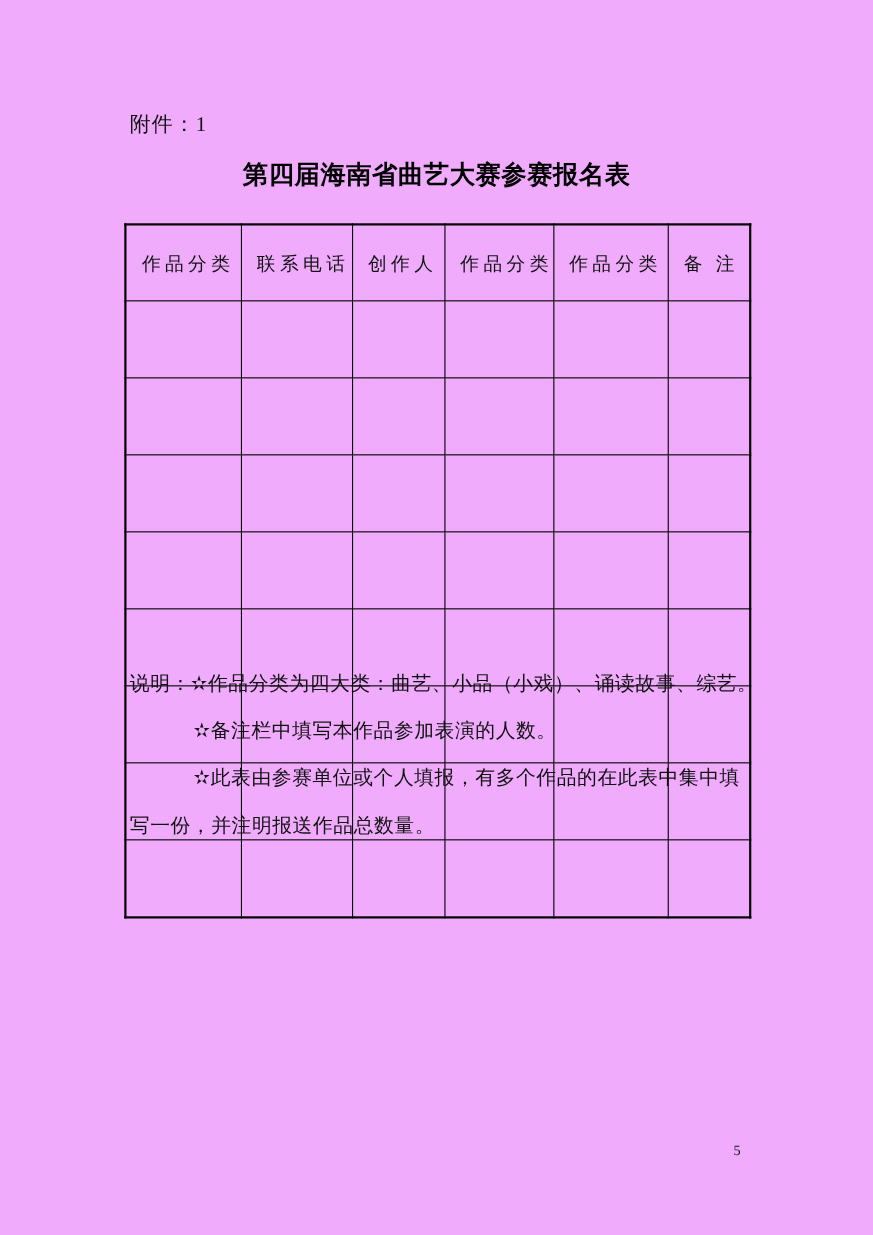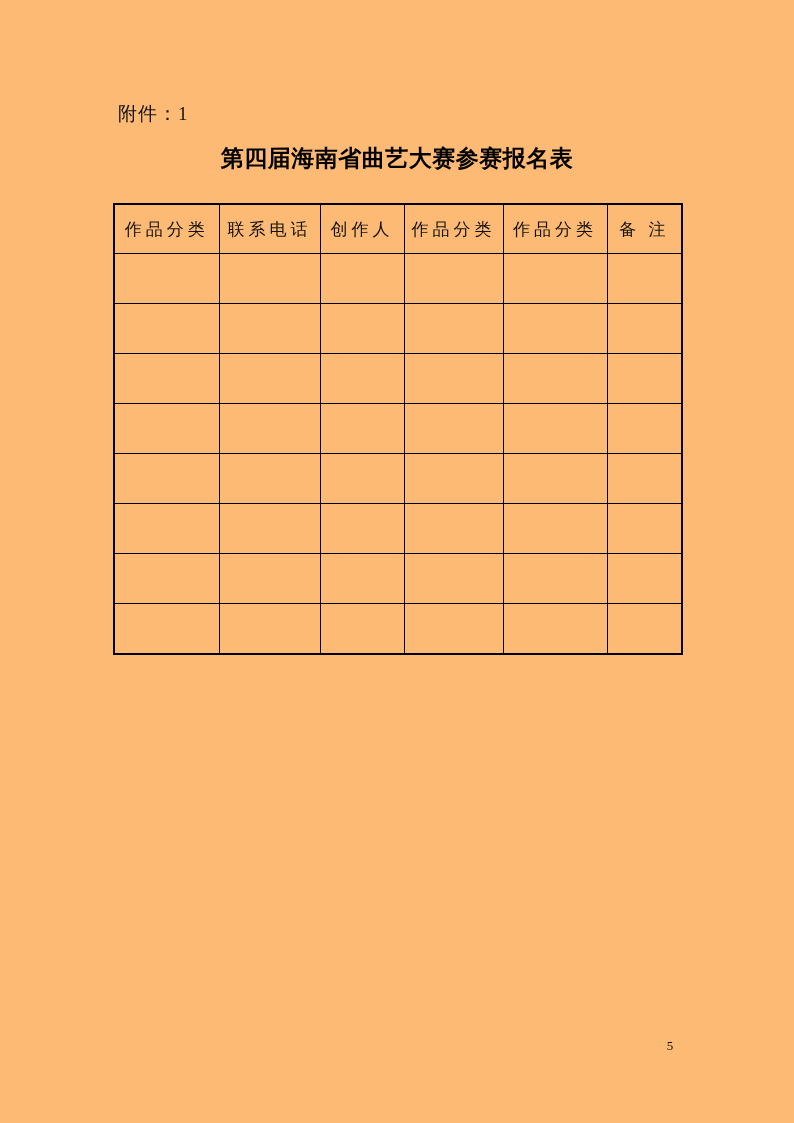--- a/index.html
+++ b/index.html
@@ -4,21 +4,21 @@
 <style>
   html, body {
     margin: 0;
     padding: 0;
     background: #ffffff;
   }
   .page {
     position: relative;
     width: 794px;
     height: 1123px;
-    background: #fdba74;
+    background: #f0abfc;
     overflow: hidden;
     font-family: "Liberation Serif", "DejaVu Serif", serif;
     color: #111111;
   }
   .attachment-label {
     position: absolute;
     left: 118px;
     top: 102px;
     font-size: 19px;
     line-height: 24px;
@@ -46,21 +46,21 @@
     left: 113px;
     top: 203px;
     width: 568px;
     border-collapse: collapse;
     table-layout: fixed;
     border: 2px solid #000000;
   }
   table.reg-table th,
   table.reg-table td {
     border: 1px solid #000000;
-    padding: 4px;
+    padding: 14px;
   }
   table.reg-table th {
     height: 40px;
     font-weight: normal;
     font-size: 17px;
     letter-spacing: 4px;
     text-align: center;
     vertical-align: middle;
     color: #111111;
     white-space: nowrap;
@@ -185,16 +185,22 @@
           <td></td>
           <td></td>
           <td></td>
           <td></td>
           <td></td>
           <td></td>
         </tr>
       </tbody>
   </table>
 
+  <div class="notes">
+    <p class="note-line">说明：✫作品分类为四大类：曲艺、小品（小戏）、诵读故事、综艺。</p>
+    <p class="note-line indented">✫备注栏中填写本作品参加表演的人数。</p>
+    <p class="note-line indented">✫此表由参赛单位或个人填报，有多个作品的在此表中集中填</p>
+    <p class="note-line">写一份，并注明报送作品总数量。</p>
+  </div>
 
   <div class="page-number">5</div>
 
 </div>
 
 </body></html>

